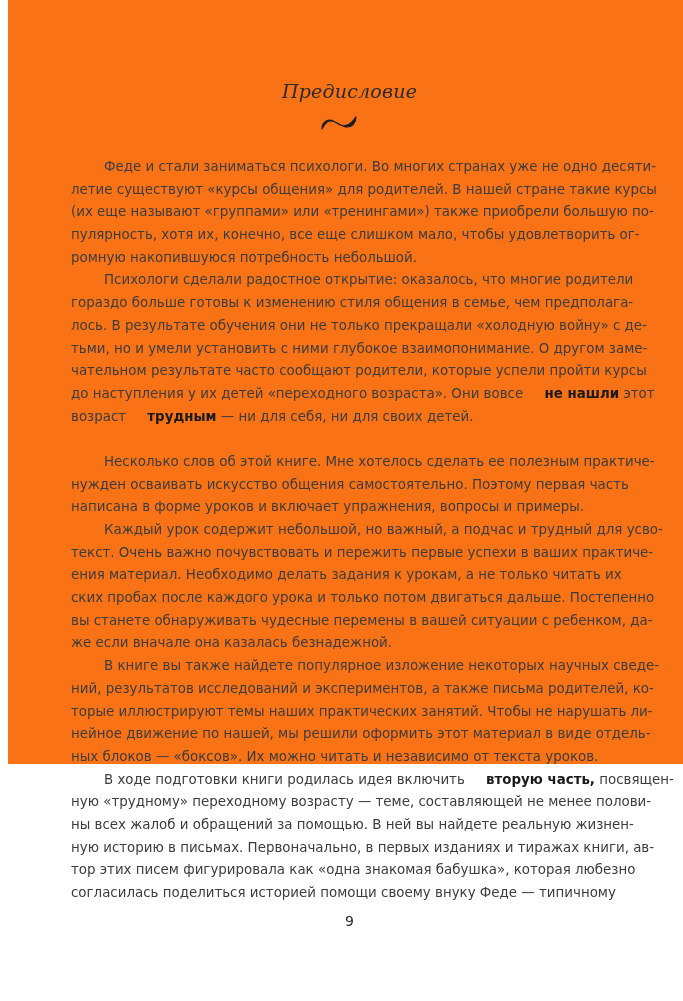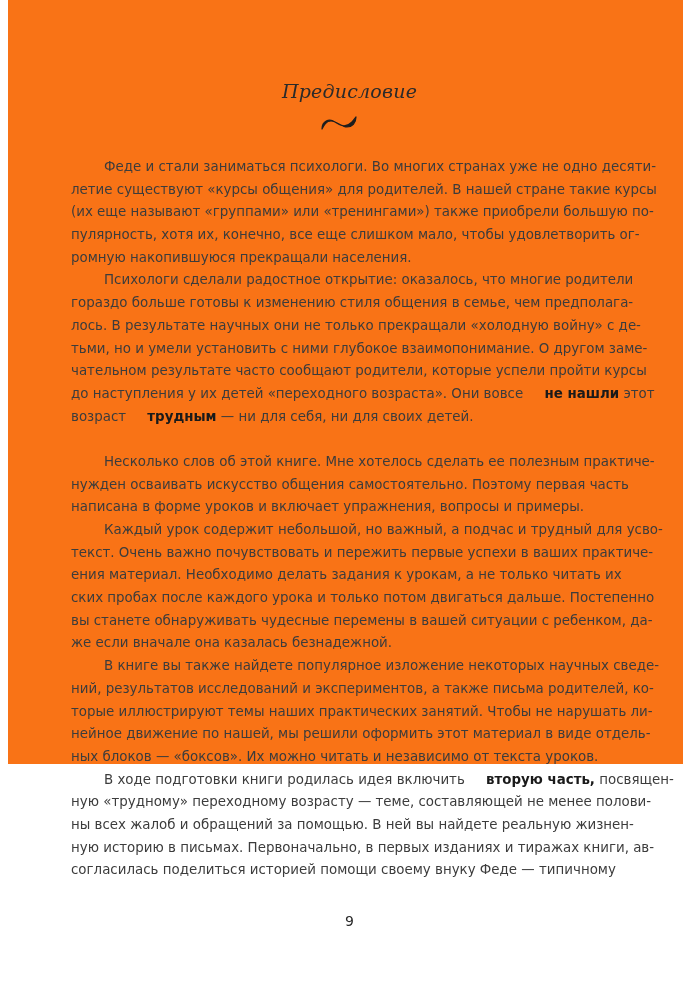--- a/index.html
+++ b/index.html
@@ -35,26 +35,26 @@
   <div class="title">Предисловие</div>
   <svg class="ornament" viewBox="0 0 40 20">
     <path d="M3 16 C 3 8, 10 5, 16 9 C 22 13, 27 15, 33 9 C 35 7, 36 5, 37 4 M37 4 C 37 10, 33 14, 28 14 C 22 14, 18 8, 12 8 C 7 8, 5 12, 3 16" fill="#1e1e1e" stroke="#1e1e1e" stroke-width="1.2" stroke-linecap="round"></path>
   </svg>
   <div class="body" id="body-text">
       <div>
         <div class="line indent"><span>Феде и стали заниматься психологи. Во многих странах уже не одно десяти-</span></div>
         <div class="line"><span>летие существуют «курсы общения» для родителей.  В нашей стране такие курсы</span></div>
         <div class="line"><span>(их еще называют «группами» или «тренингами») также приобрели большую по-</span></div>
         <div class="line"><span>пулярность, хотя их, конечно, все еще слишком мало, чтобы удовлетворить ог-</span></div>
-        <div class="line last"><span>ромную накопившуюся прекращали населения.</span></div>
+        <div class="line last"><span>ромную накопившуюся потребность небольшой.</span></div>
       </div>
       <div>
         <div class="line indent"><span>Психологи сделали радостное открытие: оказалось, что  многие родители</span></div>
         <div class="line"><span>гораздо больше  готовы к изменению стиля общения в семье, чем предполага-</span></div>
-        <div class="line"><span>лось. В результате научных они  не только прекращали «холодную войну» с де-</span></div>
+        <div class="line"><span>лось. В результате обучения они  не только прекращали «холодную войну» с де-</span></div>
         <div class="line"><span>тьми, но и умели установить с ними глубокое взаимопонимание. О другом заме-</span></div>
         <div class="line"><span>чательном результате часто сообщают родители, которые успели пройти курсы</span></div>
         <div class="line"><span>до наступления у их детей «переходного возраста». Они вовсе </span><b>не нашли</b><span> этот</span></div>
         <div class="line last"><span>возраст </span><b>трудным</b><span> — ни для себя, ни для своих детей.</span></div>
       </div>
       <div class="gap"></div>
       <div>
         <div class="line indent"><span>Несколько слов об этой книге. Мне хотелось сделать ее полезным практиче-</span></div>
         <div class="line"><span>нужден осваивать искусство общения самостоятельно. Поэтому первая часть</span></div>
         <div class="line last"><span>написана в форме уроков и включает упражнения, вопросы и примеры.</span></div>
@@ -72,17 +72,18 @@
         <div class="line"><span>ний, результатов исследований и экспериментов, а также письма родителей, ко-</span></div>
         <div class="line"><span>торые иллюстрируют темы наших практических занятий. Чтобы не нарушать ли-</span></div>
         <div class="line"><span>нейное движение по нашей, мы решили оформить этот материал в виде отдель-</span></div>
         <div class="line last"><span>ных блоков — «боксов». Их можно читать и независимо от текста уроков.</span></div>
       </div>
       <div>
         <div class="line indent"><span>В ходе подготовки книги родилась идея включить </span><b>вторую часть,</b><span> посвящен-</span></div>
         <div class="line"><span>ную «трудному» переходному возрасту — теме, составляющей не менее полови-</span></div>
         <div class="line"><span>ны всех жалоб и обращений за помощью. В ней вы найдете  реальную жизнен-</span></div>
         <div class="line"><span>ную историю в письмах. Первоначально, в первых изданиях и тиражах книги,  ав-</span></div>
+        <div class="line"><span>тор этих писем фигурировала как «одна знакомая бабушка»,  которая любезно</span></div>
         <div class="line"><span>согласилась поделиться историей помощи своему внуку Феде — типичному</span></div>
       </div>
     </div>
   <div class="pagenum">9</div>
 </div>
 
 </body></html>

